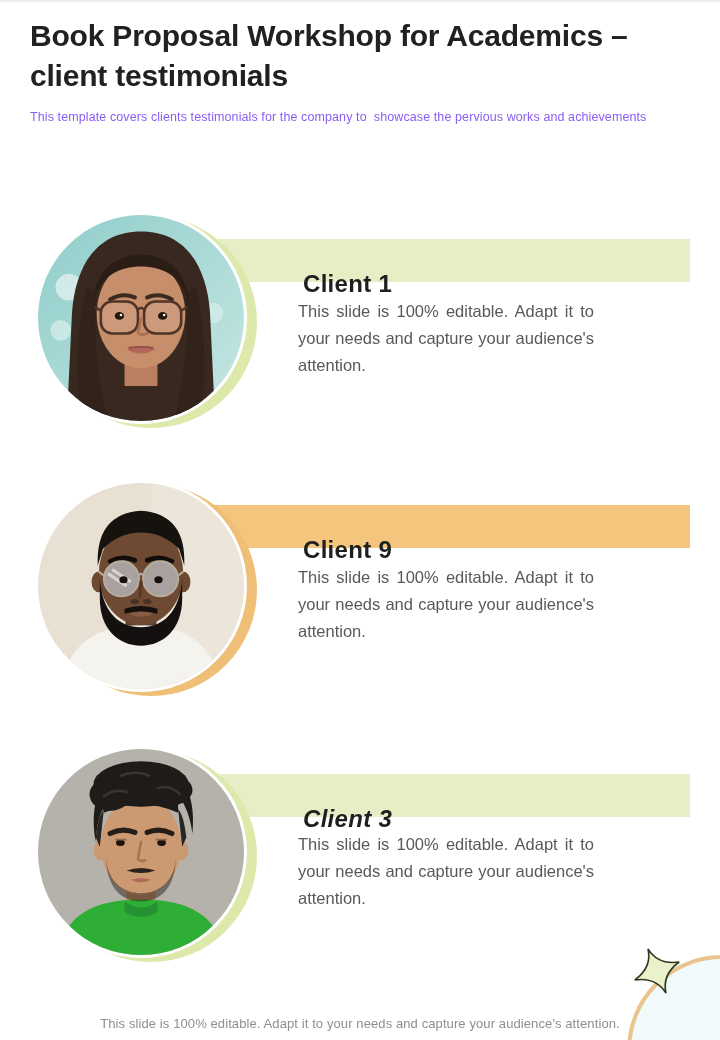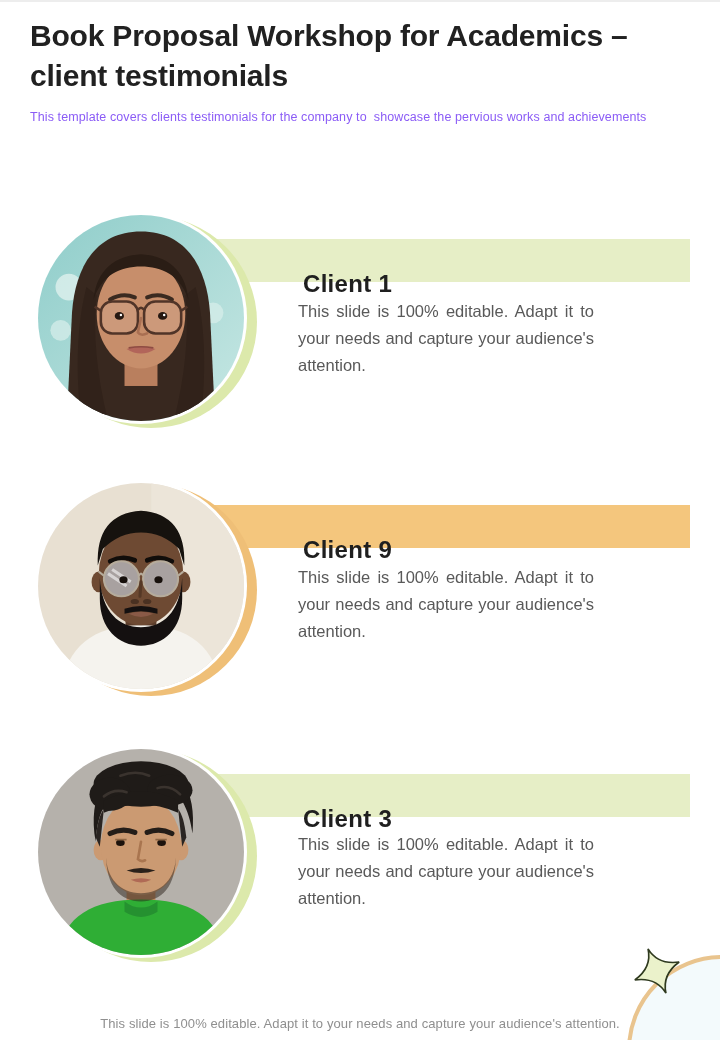--- a/index.html
+++ b/index.html
@@ -35,21 +35,21 @@
   .photo.green-ring{box-shadow:10px 4px 0 0 #dce9ab;}
   .photo.orange-ring{box-shadow:10px 4px 0 0 #efbf77;}
   .photo svg{display:block;width:206px;height:206px;border-radius:50%;}
   .desc{
     position:absolute;left:298px;width:296px;
     font-size:16.5px;line-height:27px;color:#595959;text-align:justify;
   }
   
   .row1 .photo{top:210px;} .row1 .banner{top:237px;} .row1 .desc{top:296px;}
   .row2 .photo{top:478px;} .row2 .banner{top:503px;} .row2 .desc{top:562px;}
-  .row3 .photo{top:744px;} .row3 .banner{top:772px;} .row3 .desc{top:829px;}
+  .row3 .photo{top:744px;} .row3 .banner{top:772px;font-style:italic;} .row3 .desc{top:829px;}
   
   .footer-note{
     position:absolute;left:0;top:1014px;width:720px;text-align:center;
     font-size:13px;color:#8f8f8f;letter-spacing:0.1px;
   }
   .deco-circle{
     position:absolute;left:627px;top:953px;width:190px;height:190px;
     border-radius:50%;background:#f3fafc;border:4px solid #e9c48e;
     box-sizing:border-box;z-index:0;
   }

